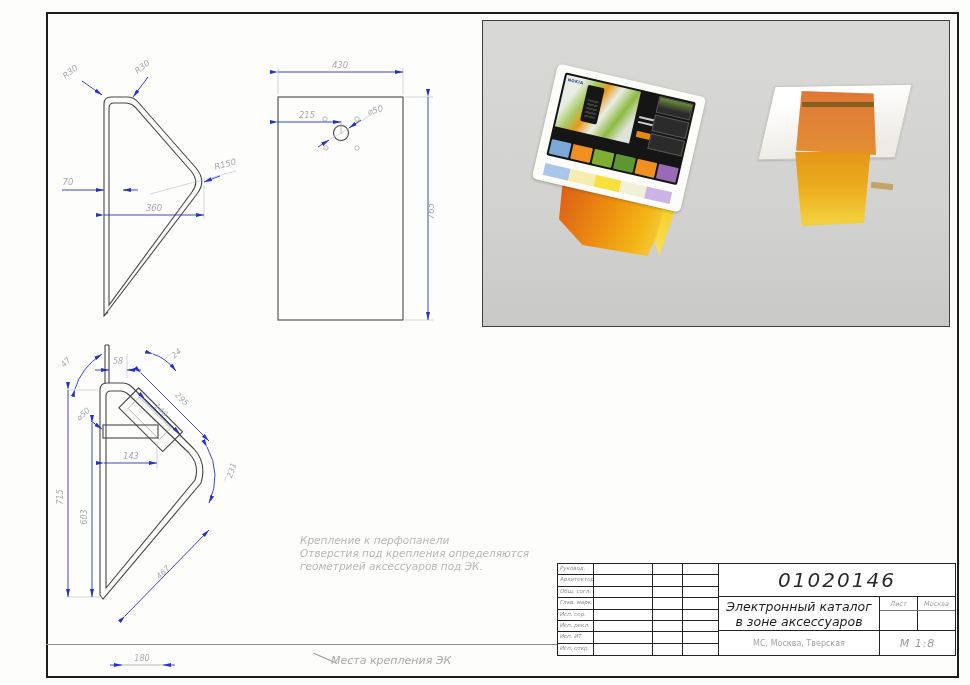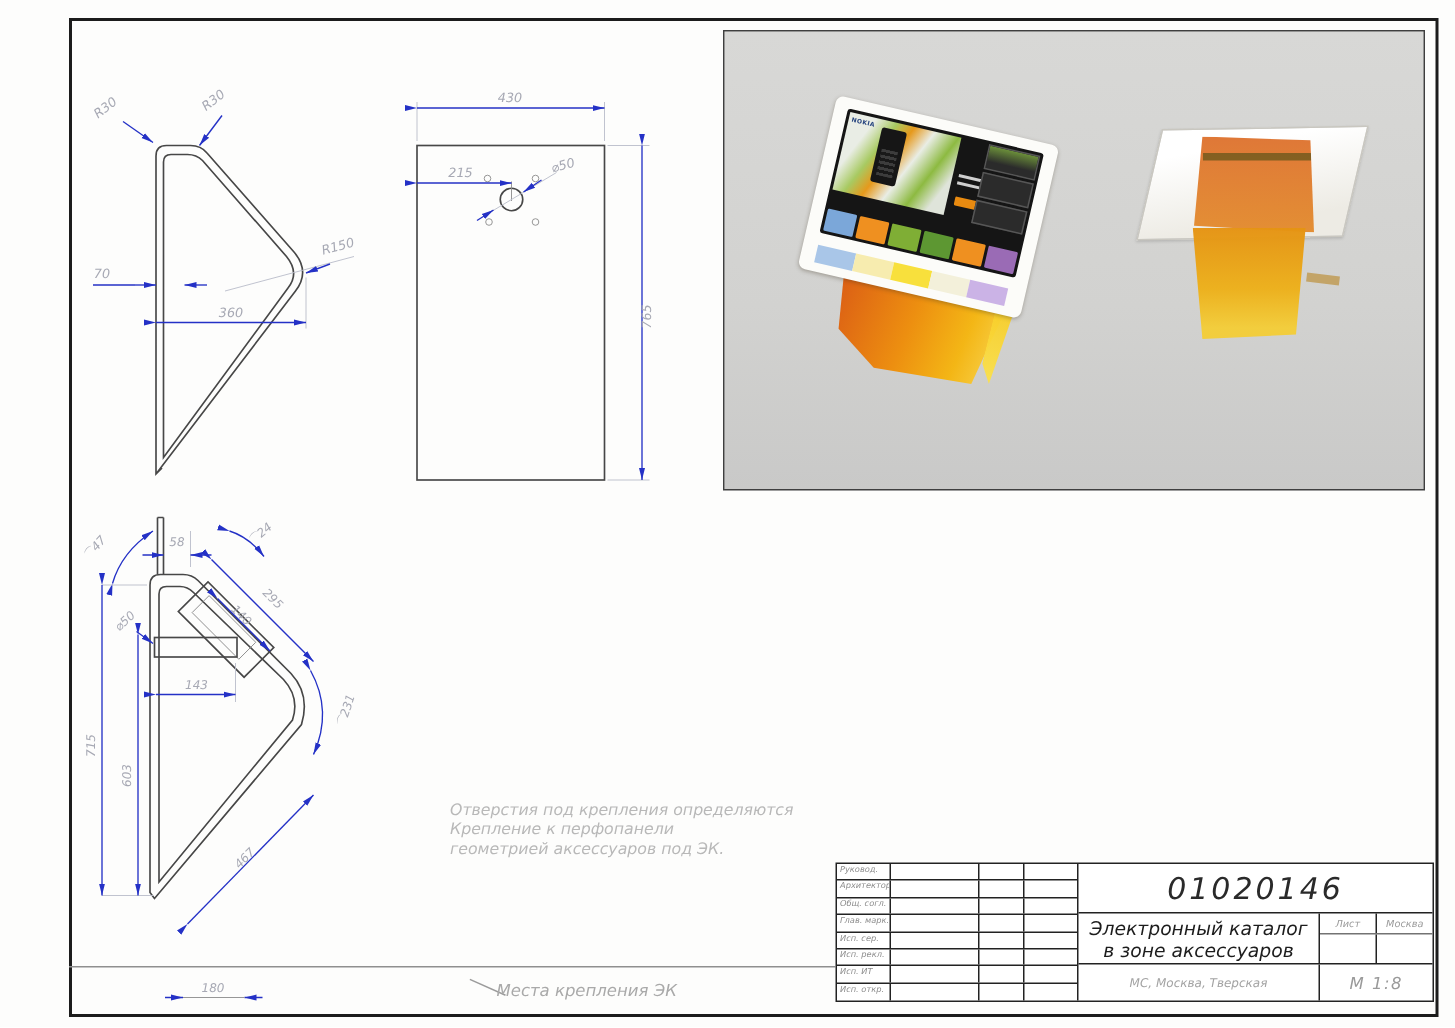--- a/index.html
+++ b/index.html
@@ -52,21 +52,21 @@
              transform:rotate(-1deg) skewX(-14deg);border:1px solid #c9c7c0;box-shadow:0 1px 2px rgba(0,0,0,.15);}
   .bracket-top{position:absolute;left:313px;top:70px;width:80px;height:64px;
              background:linear-gradient(180deg,rgba(220,108,38,.92),rgba(226,130,28,.88));
              clip-path:polygon(7% 0,97% 4%,100% 100%,0 93%);}
   .bracket-band{position:absolute;left:6px;top:11px;right:2px;height:5px;background:rgba(95,85,25,.72);}
   .bracket-bottom{position:absolute;left:309px;top:131px;width:80px;height:74px;
              background:linear-gradient(180deg,#e59312,#edb01a 55%,#f3cd39 90%);
              clip-path:polygon(4% 0,98% 0,90% 96%,12% 100%);opacity:.97;}
   .bracket-tab{position:absolute;left:388px;top:162px;width:22px;height:6px;background:#c3a468;transform:rotate(7deg);}
   
-  .tb{position:absolute;left:557px;top:575px;width:399px;height:93px;border:1.5px solid #222;background:#fff;box-sizing:border-box;}
+  .tb{position:absolute;left:557px;top:563px;width:399px;height:93px;border:1.5px solid #222;background:#fff;box-sizing:border-box;}
   .tb-left{position:absolute;left:0;top:0;width:161px;height:100%;border-right:1.5px solid #222;box-sizing:border-box;
            display:grid;grid-template-rows:repeat(8,1fr);}
   .tb-row{border-bottom:1px solid #222;display:grid;grid-template-columns:36px 59px 30px auto;box-sizing:border-box;}
   .tb-row:last-child{border-bottom:none;}
   .tb-row span{border-right:1px solid #222;font-size:5.5px;color:#8d8d8d;font-style:italic;
                padding:1px 0 0 2px;overflow:hidden;white-space:nowrap;box-sizing:border-box;}
   .tb-row span:last-child{border-right:none;}
   .tb-right{position:absolute;left:161px;top:0;right:0;height:100%;}
   .tb-num{position:absolute;left:0;top:0;right:0;height:33px;border-bottom:1.5px solid #222;box-sizing:border-box;
           display:flex;align-items:center;justify-content:center;font-size:20px;font-style:italic;color:#2a2a2a;letter-spacing:2px;}
@@ -76,21 +76,21 @@
           font-size:12.5px;line-height:15px;font-style:italic;color:#1c1c1c;}
   .tb-sheethdr{position:absolute;left:161px;top:0;right:0;height:14px;border-bottom:1px solid #737373;box-sizing:border-box;display:flex;}
   .tb-sheethdr div{flex:1;border-right:1px solid #222;box-sizing:border-box;font-size:6.5px;color:#9a9a9a;
           font-style:italic;display:flex;align-items:center;justify-content:center;}
   .tb-sheethdr div:last-child{border-right:none;}
   .tb-sheetcells{position:absolute;left:161px;top:14px;right:0;bottom:0;display:flex;}
   .tb-sheetcells div{flex:1;border-right:1px solid #222;box-sizing:border-box;}
   .tb-sheetcells div:last-child{border-right:none;}
   .tb-bot{position:absolute;left:0;top:67px;right:0;bottom:0;}
   .tb-loc{position:absolute;left:0;top:0;width:161px;height:100%;border-right:1.5px solid #222;box-sizing:border-box;
-          display:flex;align-items:center;justify-content:center;font-size:8px;font-style:italic;color:#a3a3a3;}
+          display:flex;align-items:center;justify-content:center;font-size:8px;color:#a3a3a3;}
   .tb-scale{position:absolute;left:161px;top:0;right:0;height:100%;display:flex;align-items:center;justify-content:center;
           font-size:11px;font-style:italic;color:#9a9a9a;letter-spacing:1px;}
 </style>
 </head>
 <body>
 
 <div id="page">
   <div class="frame"></div>
 
   <svg class="abs" style="left:50px;top:55px;" width="210" height="275" viewBox="0 0 210 275">
@@ -189,22 +189,22 @@
     <line class="dim" x1="130" y1="323" x2="118" y2="323" marker-end="url(#arr3)"></line>
     <line class="thin" x1="77" y1="323" x2="118" y2="323"></line>
     <text x="97" y="319" font-size="8" text-anchor="middle">180</text>
   </svg>
 
   <div class="stripline"></div>
   <div class="callout-leader"></div>
   <div class="callout">Места крепления ЭК</div>
 
   <div class="note">
+    <div>Крепление к перфопанели</div>
     <div>Отверстия под крепления определяются</div>
-    <div>Крепление к перфопанели</div>
     <div>геометрией аксессуаров под ЭК.</div>
   </div>
 
   <div class="render">
     <div class="stand"></div>
     <div class="stand-edge"></div>
     <div class="monitor">
       <div class="screen">
         <div class="collage">
           <span class="brand">NOKIA</span>

